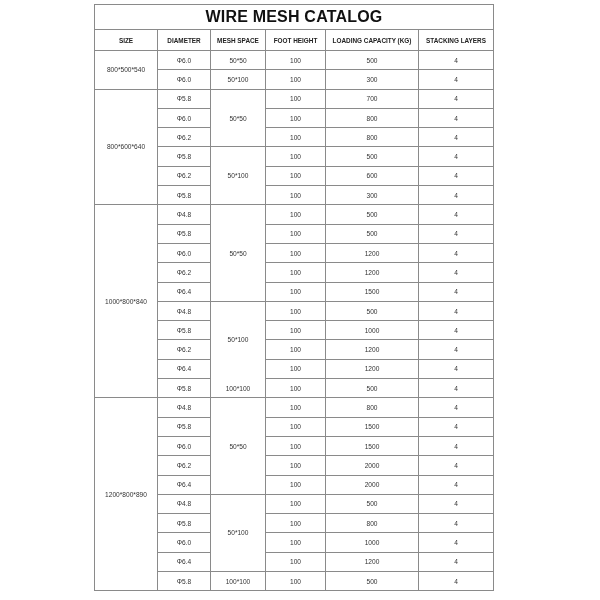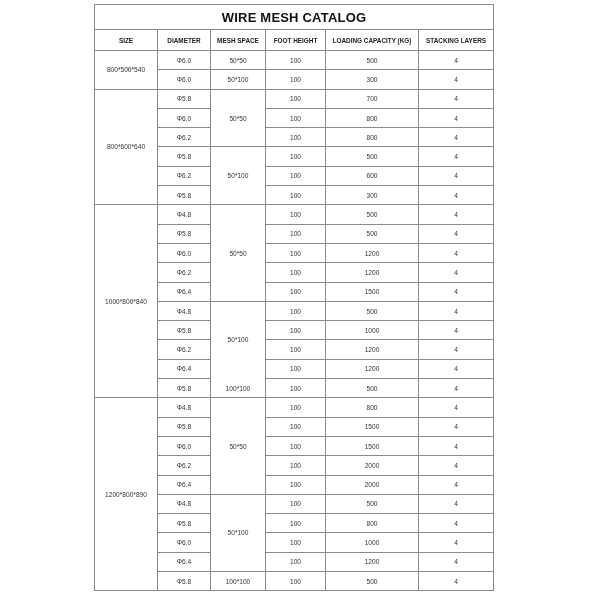--- a/index.html
+++ b/index.html
@@ -7,21 +7,21 @@
          font-family: "Liberation Sans", "DejaVu Sans", sans-serif; color: #222; }
   #catalog {
     position: absolute; left: 94px; top: 4px; width: 399px;
     border-collapse: collapse; table-layout: fixed;
   }
   #catalog td, #catalog th {
     border: 1px solid #8a8a8a; text-align: center; vertical-align: middle;
     padding: 0; overflow: hidden; white-space: nowrap;
   }
   #catalog .title-cell {
-    height: 24px; font-size: 13px; font-weight: bold; color: #111; letter-spacing: 0.2px;
+    height: 24px; font-size: 16px; font-weight: bold; color: #111; letter-spacing: 0.2px;
   }
   #catalog .hdr {
     height: 20px; font-size: 6.4px; font-weight: bold; color: #222;
   }
   #catalog td.c { height: 18.3px; font-size: 6.6px; color: #333; }
   #catalog td.size { font-size: 6.6px; color: #333; }
   #catalog td.mesh { font-size: 6.6px; color: #333; }
   #catalog td.no-top { border-top-color: transparent; }
   #catalog td.no-bottom { border-bottom-color: transparent; }
   #catalog tr.section-start td { border-top: 1px solid #9a9a9a; }

